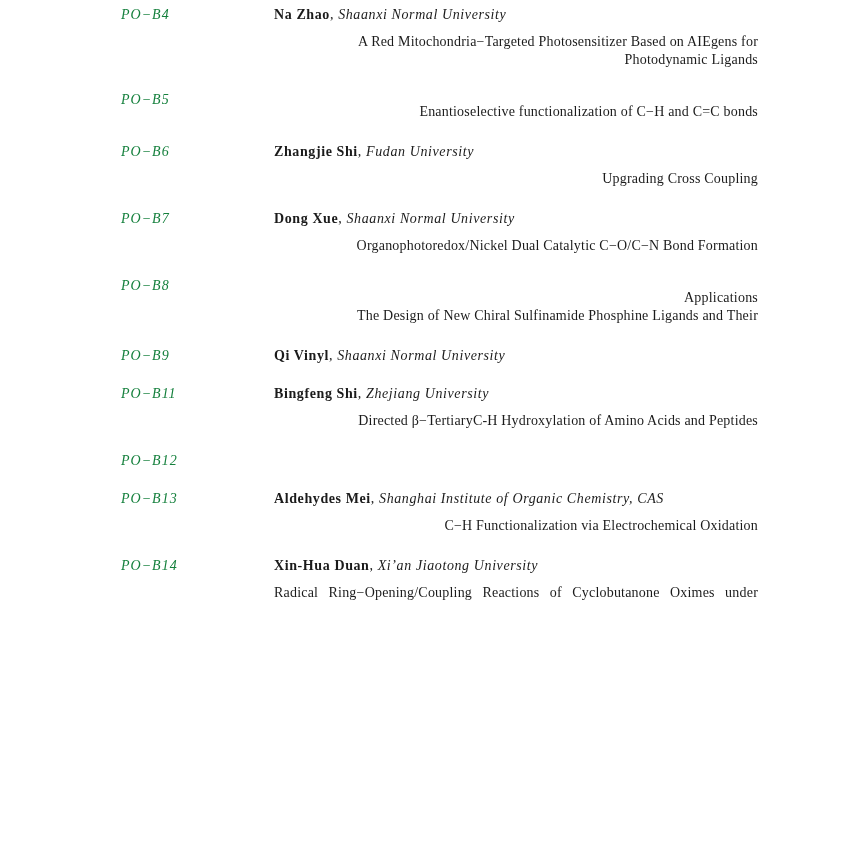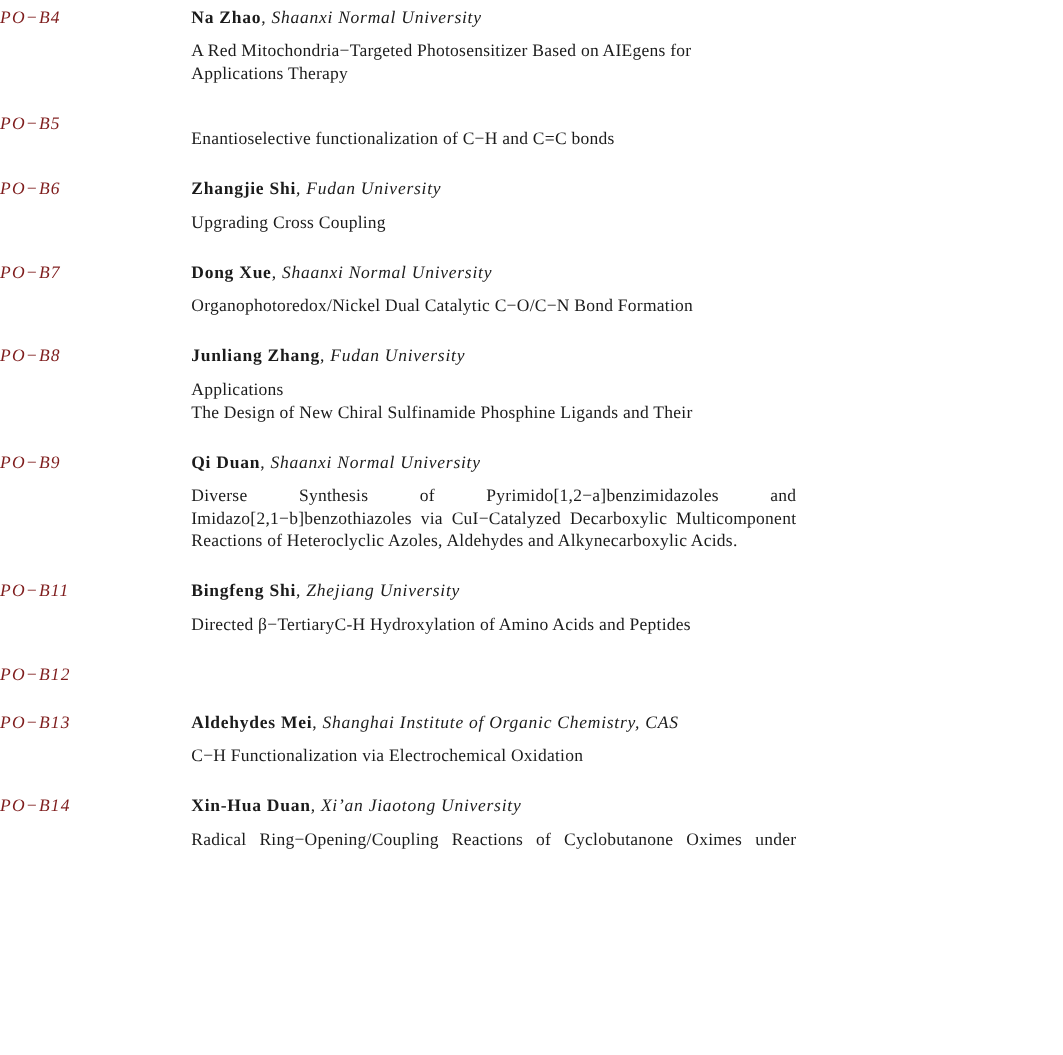--- a/index.html
+++ b/index.html
@@ -16,27 +16,28 @@
   }
   .page {
     padding-top: 7px;
   }
   .entry {
     display: flex;
     align-items: flex-start;
     margin-bottom: 23px;
   }
   .code {
+    margin-left: 121px;
     width: 153px;
     flex: 0 0 153px;
     font-style: italic;
     font-size: 14px;
     line-height: 15px;
     letter-spacing: 1px;
-    color: #7f1d1d;
+    color: #15803d;
   }
   .content {
     width: 484px;
     flex: 0 0 484px;
     font-size: 14px;
   }
   .byline {
     line-height: 15px;
     letter-spacing: 0.6px;
   }
@@ -46,39 +47,39 @@
   .affil {
     font-style: italic;
     text-align: center;
   }
   .title {
     margin-top: 11px;
     line-height: 18px;
     letter-spacing: 0.2px;
   }
   .tline {
-    text-align: left;
+    text-align: right;
   }
   .tline.just {
     text-align: justify;
     text-align-last: justify;
   }
 </style>
 </head>
 <body>
 
 <div class="page">
 
   <div class="entry">
     <div class="code">PO−B4</div>
     <div class="content">
       <div class="byline"><span class="author">Na Zhao</span><span class="sep">, </span><span class="affil">Shaanxi Normal University</span></div>
       <div class="title">
         <div class="tline">A Red Mitochondria−Targeted Photosensitizer Based on AIEgens for</div>
-        <div class="tline">Applications Therapy</div>
+        <div class="tline">Photodynamic Ligands</div>
       </div>
     </div>
   </div>
 
   <div class="entry">
     <div class="code">PO−B5</div>
     <div class="content">
       <div class="title">
         <div class="tline">Enantioselective functionalization of C−H and C=C bonds</div>
       </div>
@@ -101,37 +102,31 @@
       <div class="byline"><span class="author">Dong Xue</span><span class="sep">, </span><span class="affil">Shaanxi Normal University</span></div>
       <div class="title">
         <div class="tline">Organophotoredox/Nickel Dual Catalytic C−O/C−N Bond Formation</div>
       </div>
     </div>
   </div>
 
   <div class="entry">
     <div class="code">PO−B8</div>
     <div class="content">
-      <div class="byline"><span class="author">Junliang Zhang</span><span class="sep">, </span><span class="affil">Fudan University</span></div>
       <div class="title">
         <div class="tline">Applications</div>
         <div class="tline">The Design of New Chiral Sulfinamide Phosphine Ligands and Their</div>
       </div>
     </div>
   </div>
 
   <div class="entry">
     <div class="code">PO−B9</div>
     <div class="content">
-      <div class="byline"><span class="author">Qi Duan</span><span class="sep">, </span><span class="affil">Shaanxi Normal University</span></div>
-      <div class="title">
-        <div class="tline just">Diverse Synthesis of Pyrimido[1,2−a]benzimidazoles and</div>
-        <div class="tline just">Imidazo[2,1−b]benzothiazoles via CuI−Catalyzed Decarboxylic Multicomponent</div>
-        <div class="tline">Reactions of Heteroclyclic Azoles, Aldehydes and Alkynecarboxylic Acids.</div>
-      </div>
+      <div class="byline"><span class="author">Qi Vinyl</span><span class="sep">, </span><span class="affil">Shaanxi Normal University</span></div>
     </div>
   </div>
 
 
   <div class="entry">
     <div class="code">PO−B11</div>
     <div class="content">
       <div class="byline"><span class="author">Bingfeng Shi</span><span class="sep">, </span><span class="affil">Zhejiang University</span></div>
       <div class="title">
         <div class="tline">Directed β−TertiaryC-H Hydroxylation of Amino Acids and Peptides</div>

